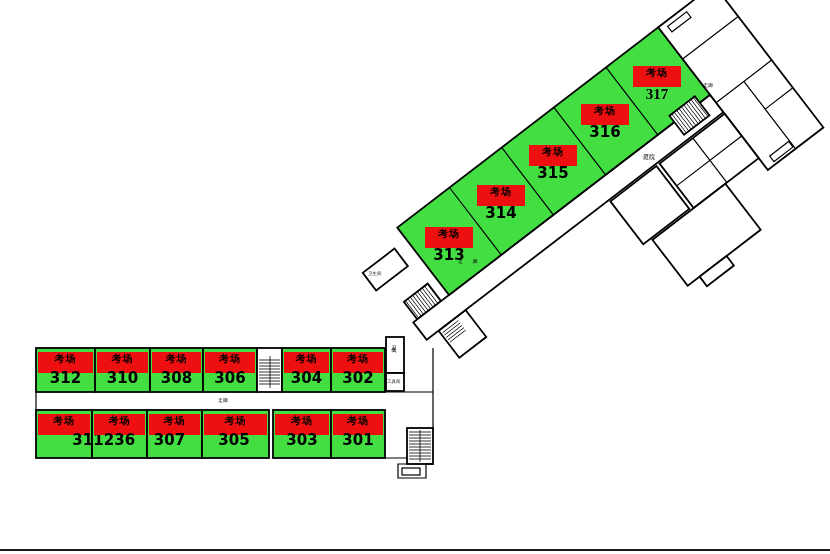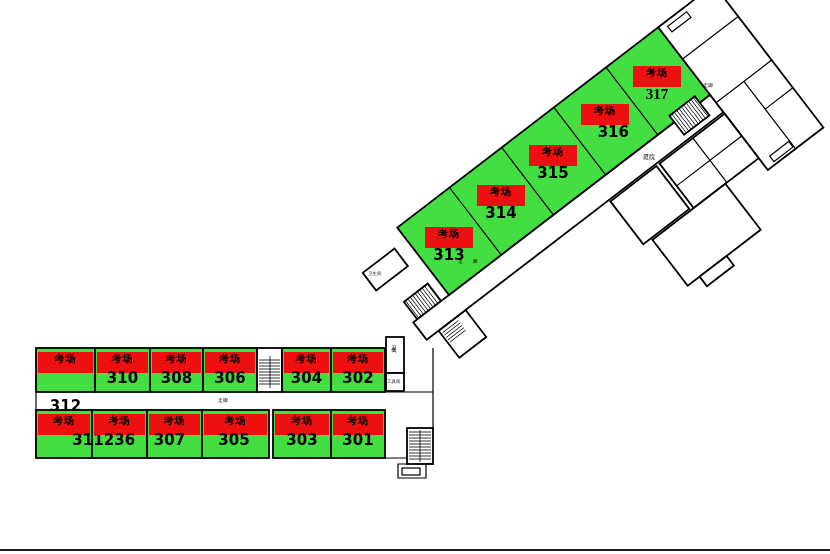--- a/index.html
+++ b/index.html
@@ -91,26 +91,26 @@
     <rect x="402" y="468" width="18" height="7" class="thin"></rect>
   </svg>
 
   <div class="bar" style="left:425px;top:227px;width:48px;">考场</div>
   <div class="num" style="left:425px;top:247px;width:48px;">313</div>
   <div class="bar" style="left:477px;top:185px;width:48px;">考场</div>
   <div class="num" style="left:477px;top:205px;width:48px;">314</div>
   <div class="bar" style="left:529px;top:145px;width:48px;">考场</div>
   <div class="num" style="left:529px;top:165px;width:48px;">315</div>
   <div class="bar" style="left:581px;top:104px;width:48px;">考场</div>
-  <div class="num" style="left:581px;top:124px;width:48px;text-align:right;">316</div>
+  <div class="num" style="left:581px;top:124px;width:48px;">316</div>
   <div class="bar" style="left:633px;top:66px;width:48px;">考场</div>
   <div class="num" style="left:633px;top:86px;width:48px;font-family:Liberation Serif, serif;">317</div>
 
   <div class="bar" style="left:38px;top:352px;width:55px;">考场</div>
-  <div class="num" style="left:36px;top:370px;width:59px;margin-top:28px;">312</div>
+  <div class="num" style="left:36px;top:370px;width:59px;">312</div>
   <div class="bar" style="left:97px;top:352px;width:51px;">考场</div>
   <div class="num" style="left:95px;top:370px;width:55px;">310</div>
   <div class="bar" style="left:152px;top:352px;width:49px;">考场</div>
   <div class="num" style="left:150px;top:370px;width:53px;">308</div>
   <div class="bar" style="left:205px;top:352px;width:50px;">考场</div>
   <div class="num" style="left:203px;top:370px;width:54px;">306</div>
   <div class="bar" style="left:284px;top:352px;width:45px;">考场</div>
   <div class="num" style="left:282px;top:370px;width:49px;">304</div>
   <div class="bar" style="left:333px;top:352px;width:50px;">考场</div>
   <div class="num" style="left:331px;top:370px;width:54px;">302</div>

